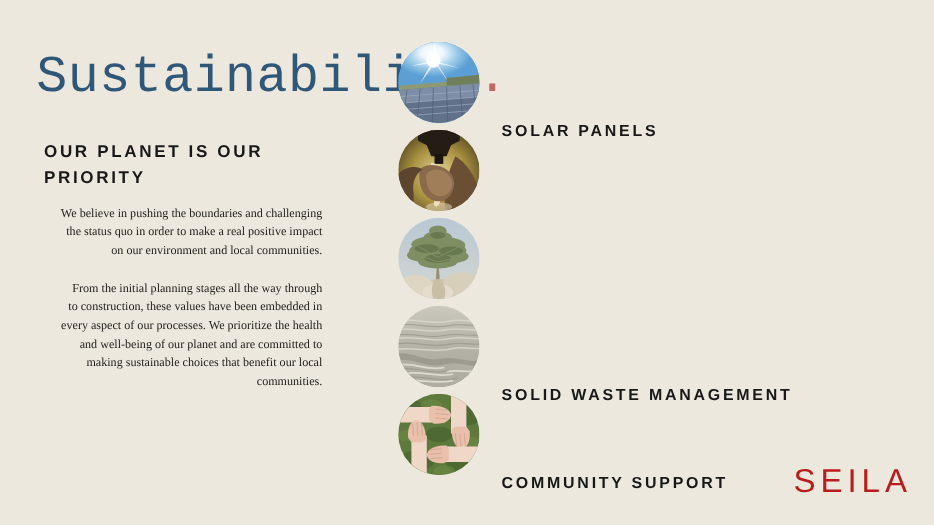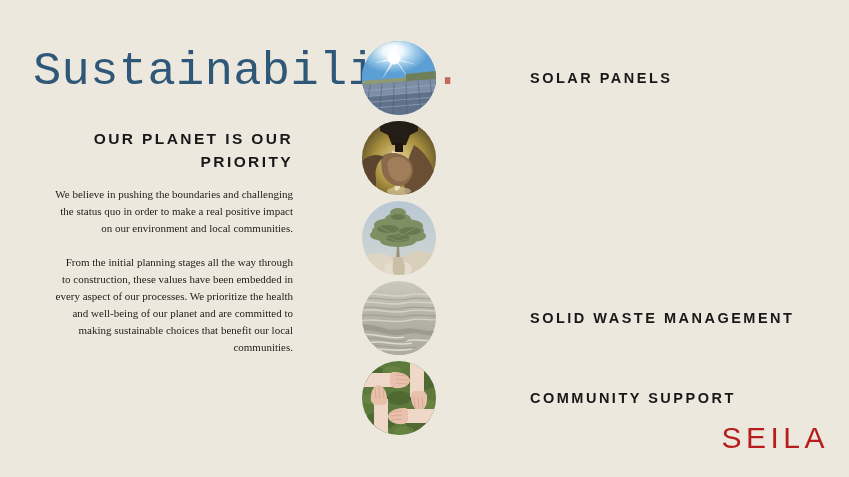--- a/index.html
+++ b/index.html
@@ -42,21 +42,21 @@
   .title-dot {
     color: #c2695f;
     font-size: 47px;
     letter-spacing: 0;
   }
   .subtitle {
     position: absolute;
     left: 40px;
     top: 127px;
     width: 253px;
-    text-align: right;
+    text-align: left;
     font-family: "Liberation Sans", sans-serif;
     font-size: 15.5px;
     font-weight: bold;
     letter-spacing: 2.4px;
     line-height: 1.5;
     color: #181818;
   }
   .body-block {
     position: absolute;
     left: 55px;
@@ -77,21 +77,22 @@
   .items {
     position: absolute;
     left: 362px;
     top: 38px;
     width: 470px;
   }
   .item-row {
     position: relative;
     height: 80px;
     display: flex;
-    align-items: center;
+    align-items: flex-start;
+    flex-direction: column;
   }
   .thumb {
     position: relative;
     width: 74px;
     height: 74px;
     border-radius: 50%;
     overflow: hidden;
     flex: 0 0 74px;
   }
   .thumb svg { display: block; width: 74px; height: 74px; }

